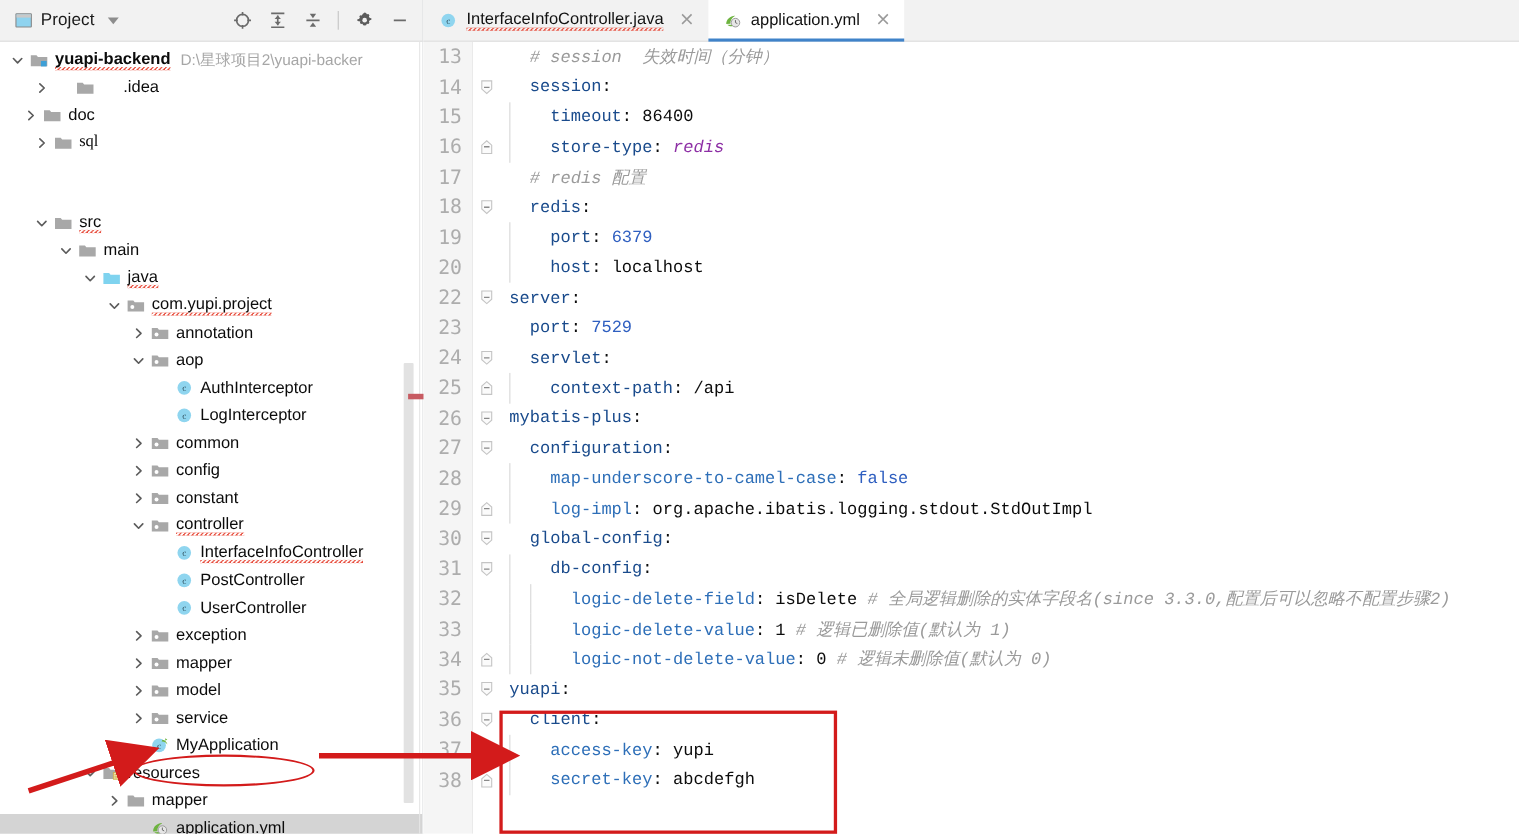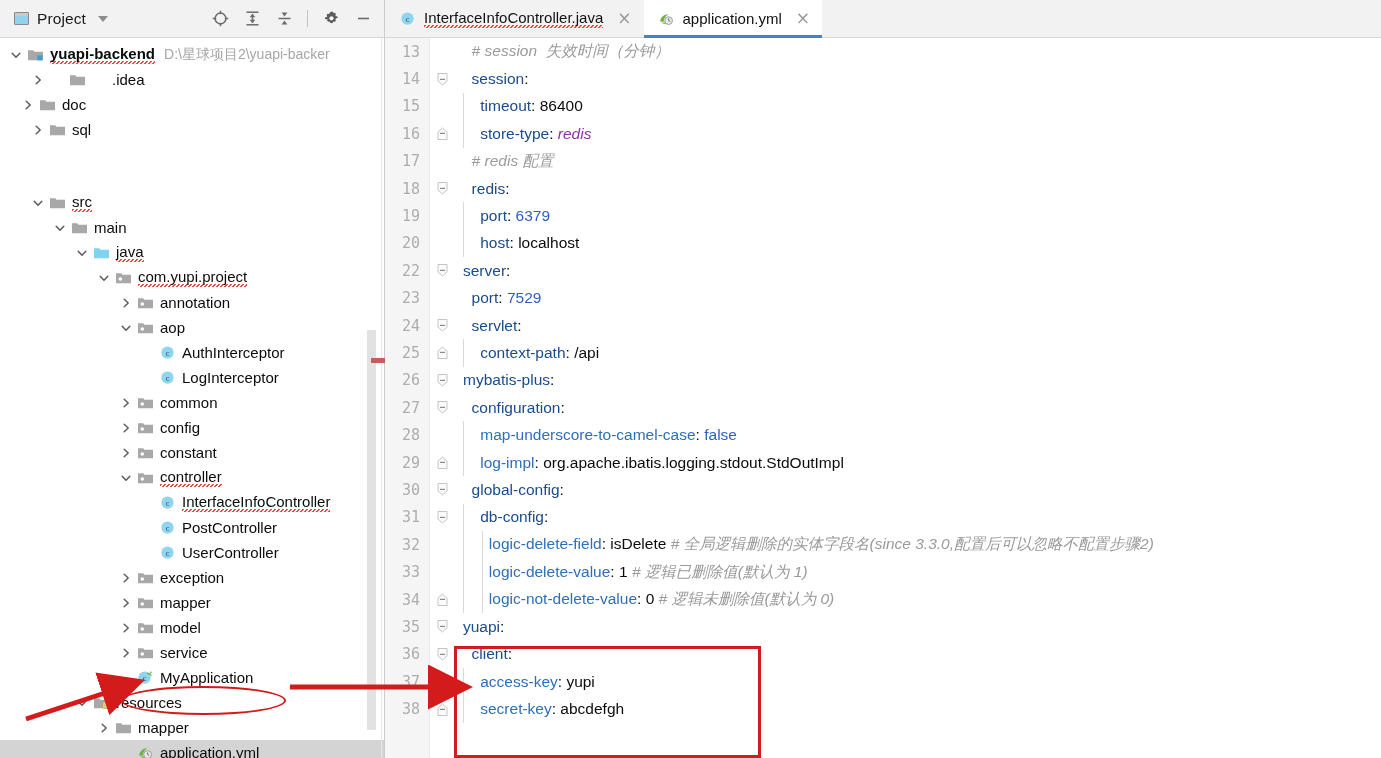--- a/index.html
+++ b/index.html
@@ -114,30 +114,30 @@
   .code-area{
     flex:1;position:relative;overflow:hidden;background:#ffffff;
     font-family:"DejaVu Sans Mono","Liberation Mono", monospace;
   }
   .code-line{
     height:27.4px;display:flex;align-items:center;position:relative;
     font-size:15.5px;
   }
   .lineno{
     width:44px;flex:0 0 44px;text-align:right;padding-right:9px;
-    color:#adadad;font-size:15px;box-sizing:border-box;
+    color:#adadad;font-size:18px;box-sizing:border-box;
     font-family:"DejaVu Sans Mono","Liberation Mono", monospace;
   }
   .gutter-fold{
     width:26px;flex:0 0 26px;display:flex;align-items:center;justify-content:center;
     position:relative;height:27.4px;
   }
   .code-text{
     padding-left:8px;white-space:pre;position:relative;
-    font-family:Liberation Sans, sans-serif;
+    font-family:Liberation Mono, monospace;
   }
   .gutter-bg{
     position:absolute;left:0;top:0;width:44px;height:100%;background:#f5f5f5;
     z-index:0;
   }
   .gutter-border{
     position:absolute;left:44px;top:0;width:1px;height:100%;background:#eaeaea;z-index:0;
   }
   .indent-guide{
     position:absolute;top:0;height:27.4px;width:1px;background:#d8d8d8;
@@ -253,21 +253,21 @@
               <path d="M4.2 2.2L8.2 6L4.2 9.8" fill="none" stroke="#5c5c5c" stroke-width="1.5" stroke-linecap="round" stroke-linejoin="round"></path>
             </svg>
           </span>
           <span class="node-icon">
             <svg width="17" height="15" viewBox="0 0 17 15">
               <path d="M1 3.2h5.2l1.3 1.6H16v8.4H1z" fill="#a8a8a8"></path>
             </svg>
           </span>
           <span class="label">doc</span>
         </div>
-        <div class="row" style="padding-left: 30px;">
+        <div class="row" style="padding-left: 30px; font-family: Liberation Serif, serif;">
           <span class="twisty">
             <svg width="12" height="12" viewBox="0 0 12 12">
               <path d="M4.2 2.2L8.2 6L4.2 9.8" fill="none" stroke="#5c5c5c" stroke-width="1.5" stroke-linecap="round" stroke-linejoin="round"></path>
             </svg>
           </span>
           <span class="node-icon">
             <svg width="17" height="15" viewBox="0 0 17 15">
               <path d="M1 3.2h5.2l1.3 1.6H16v8.4H1z" fill="#a8a8a8"></path>
             </svg>
           </span>

